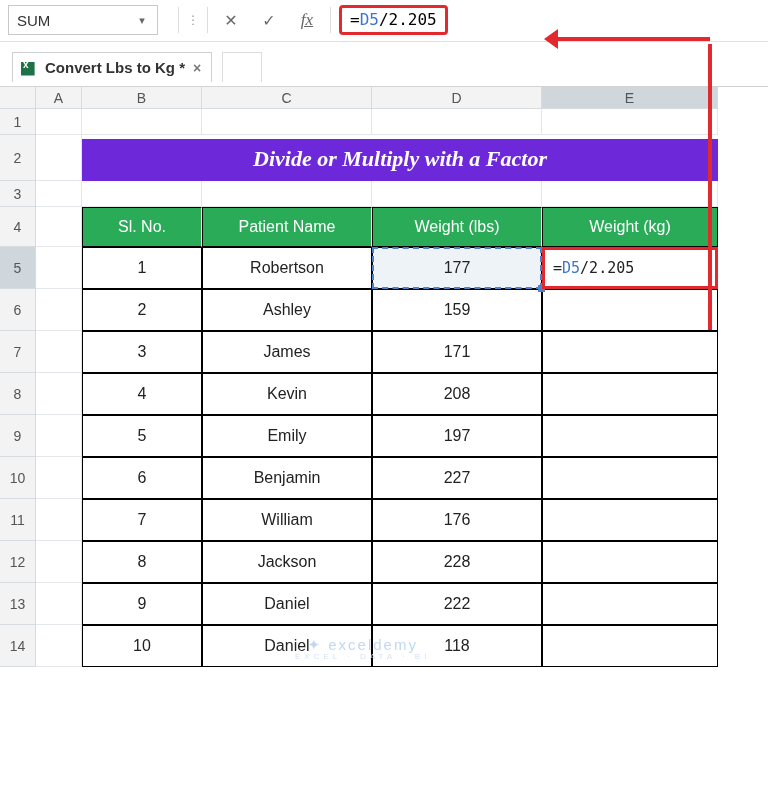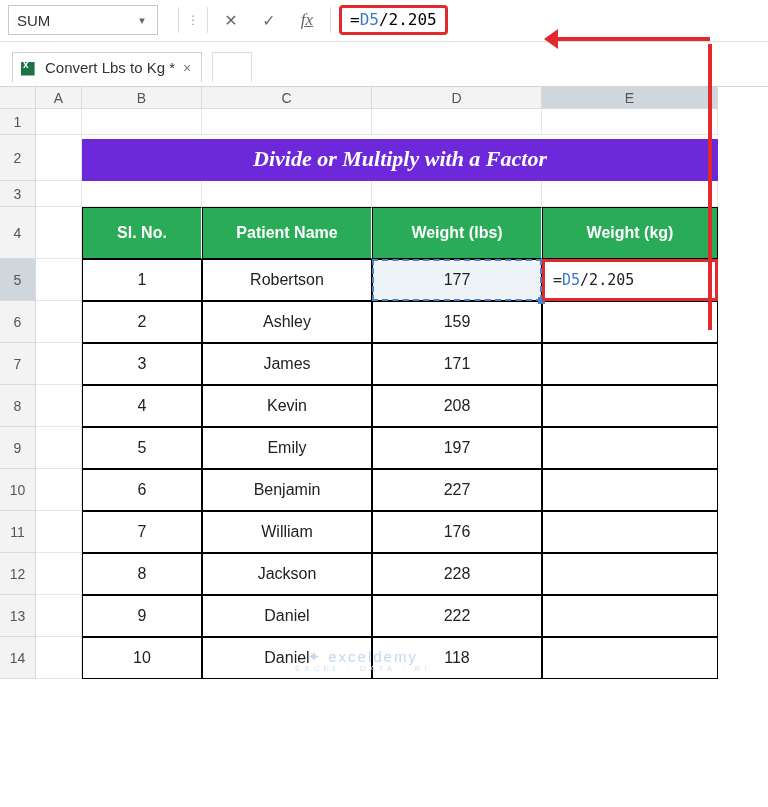--- a/index.html
+++ b/index.html
@@ -69,20 +69,21 @@
     font-size: 16px;
     color: #000;
     background: #fff;
   }
   .formula-callout .cellref { color: #3a78cf; }
 
   
   .tabbar {
     display: flex; align-items: flex-end;
     padding: 10px 10px 4px 12px;
+    font-weight: bold;
   }
   .tab {
     display: flex; align-items: center;
     gap: 8px;
     padding: 6px 10px 6px 8px;
     background: #fff;
     border: 1px solid #d0d0d0;
     border-bottom: none;
     border-radius: 0;
     box-shadow: 0 1px 0 #fff;
@@ -157,26 +158,26 @@
     font-style: italic;
     font-size: 22px;
     text-align: center;
     padding: 7px 0 9px;
   }
 
   
   .thdr {
     background: #29ab57;
     color: #fff;
-    font-weight: bold;
+    font-weight: normal;
     font-size: 16px;
     border: 1px solid #000;
     border-right: 1px solid #fff;
     justify-content:center;
-    height: 52px;
+    height: 40px;
   }
   .thdr:last-child { border-right: 1px solid #000;}
   .tcell {
     border: 1px solid #000;
     font-size: 16px;
     background:#fff;
     justify-content:center;
     min-height: 42px;
   }
   .d5-ref {

